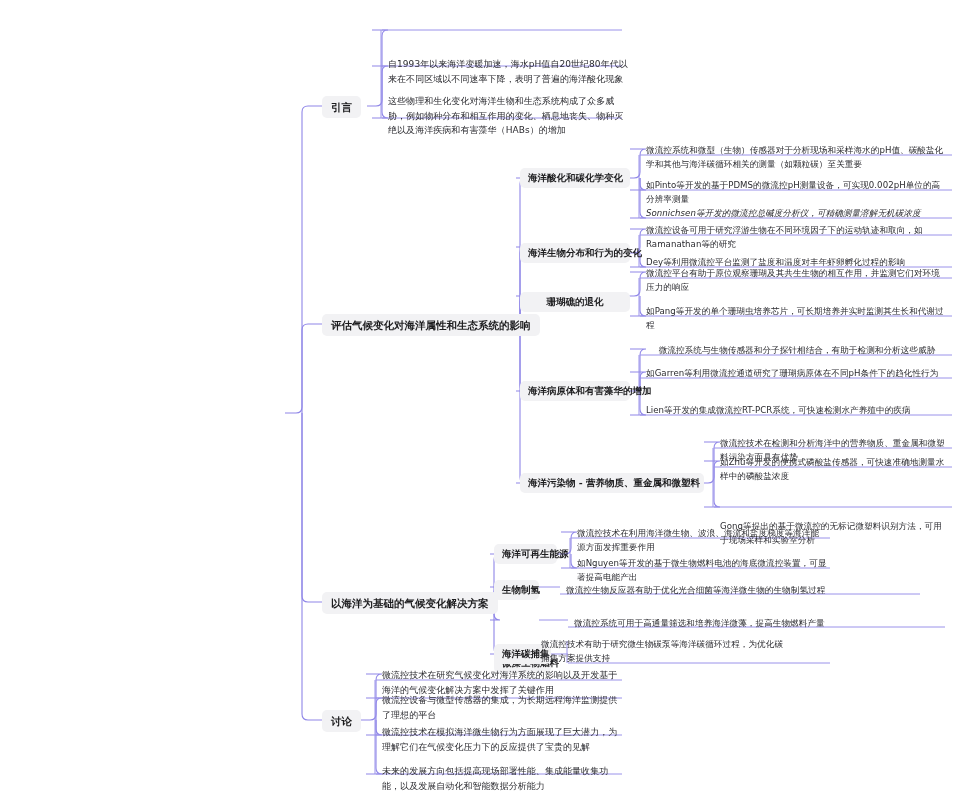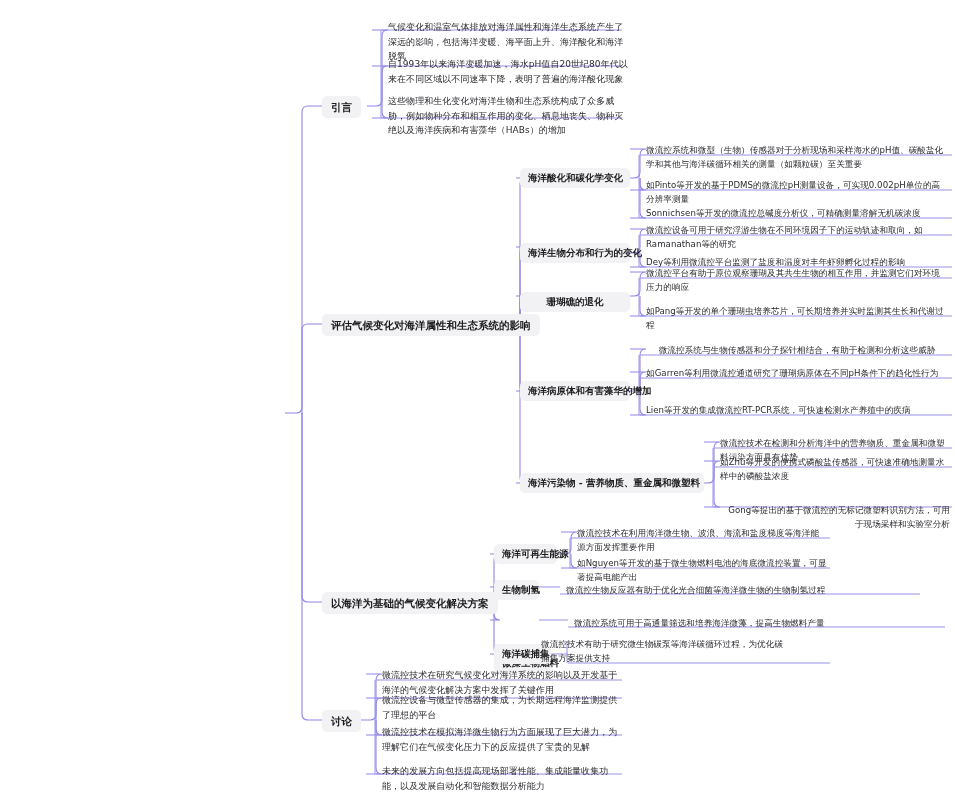--- a/index.html
+++ b/index.html
@@ -143,34 +143,33 @@
       <path class="u2" d="M376,698 H622"></path>
     <path class="u2" d="M376,735 H622"></path>
       <path class="u2" d="M376,774 H622"></path>
     <path class="u2" d="M375,680 V774"></path>
   </svg>
 
 
   <div class="node pill" style="left:322px;top:96px;">
     <span>引言</span>
   </div>
-  <div class="node leaf" style="left:382px;top:17px;width:250px;">气候变化和温室气体排放对海洋属性和海洋生态系统产生了深远的影响，包括海洋变暖、海平面上升、海洋酸化和海洋脱氧</div>
   <div class="node leaf" style="left:382px;top:54px;width:250px;">自1993年以来海洋变暖加速，海水pH值自20世纪80年代以来在不同区域以不同速率下降，表明了普遍的海洋酸化现象</div>
   <div class="node leaf" style="left:382px;top:91px;width:250px;">这些物理和生化变化对海洋生物和生态系统构成了众多威胁，例如物种分布和相互作用的变化、栖息地丧失、物种灭绝以及海洋疾病和有害藻华（HABs）的增加</div>
 
   <div class="node pill" style="left:322px;top:314px;">
     <span>评估气候变化对海洋属性和生态系统的影响</span>
   </div>
 
   <div class="node pill l2" style="left:520px;top:168px;width:110px;">
     <span>海洋酸化和碳化学变化</span>
   </div>
   <div class="node leaf small" style="left:640px;top:140px;width:310px;">微流控系统和微型（生物）传感器对于分析现场和采样海水的pH值、碳酸盐化学和其他与海洋碳循环相关的测量（如颗粒碳）至关重要</div>
   <div class="node leaf small" style="left:640px;top:175px;width:310px;">如Pinto等开发的基于PDMS的微流控pH测量设备，可实现0.002pH单位的高分辨率测量</div>
-  <div class="node leaf small" style="left:640px;top:203px;width:310px;">Sonnichsen等开发的微流控总碱度分析仪，可精确测量溶解无机碳浓度</div>
+  <div class="node leaf small" style="left:640px;top:203px;width:310px;font-style:italic;">Sonnichsen等开发的微流控总碱度分析仪，可精确测量溶解无机碳浓度</div>
 
   <div class="node pill l2" style="left:520px;top:243px;width:110px;">
     <span>海洋生物分布和行为的变化</span>
   </div>
   <div class="node leaf small" style="left:640px;top:220px;width:310px;">微流控设备可用于研究浮游生物在不同环境因子下的运动轨迹和取向，如Ramanathan等的研究</div>
   <div class="node leaf small" style="left:640px;top:252px;width:310px;">Dey等利用微流控平台监测了盐度和温度对丰年虾卵孵化过程的影响</div>
 
   <div class="node pill l2" style="left:520px;top:292px;width:110px;">
     <span>珊瑚礁的退化</span>
   </div>
@@ -182,21 +181,21 @@
   </div>
   <div class="node leaf small" style="left:640px;top:340px;width:310px;text-align:center;">微流控系统与生物传感器和分子探针相结合，有助于检测和分析这些威胁</div>
   <div class="node leaf small" style="left:640px;top:363px;width:310px;">如Garren等利用微流控通道研究了珊瑚病原体在不同pH条件下的趋化性行为</div>
   <div class="node leaf small" style="left:640px;top:400px;width:310px;">Lien等开发的集成微流控RT-PCR系统，可快速检测水产养殖中的疾病</div>
 
   <div class="node pill l2" style="left:520px;top:473px;width:184px;">
     <span>海洋污染物 - 营养物质、重金属和微塑料</span>
   </div>
   <div class="node leaf small" style="left:714px;top:433px;width:238px;">微流控技术在检测和分析海洋中的营养物质、重金属和微塑料污染方面具有优势</div>
   <div class="node leaf small" style="left:714px;top:452px;width:238px;">如Zhu等开发的便携式磷酸盐传感器，可快速准确地测量水样中的磷酸盐浓度</div>
-  <div class="node leaf small" style="left:714px;top:500px;width:238px;text-align:right;">Gong等提出的基于微流控的无标记微塑料识别方法，可用于现场采样和实验室分析</div>
+  <div class="node leaf small" style="left:714px;top:516px;width:238px;">Gong等提出的基于微流控的无标记微塑料识别方法，可用于现场采样和实验室分析</div>
 
   <div class="node pill" style="left:322px;top:592px;">
     <span>以海洋为基础的气候变化解决方案</span>
   </div>
 
   <div class="node pill l2" style="left:494px;top:544px;width:63px;">
     <span>海洋可再生能源</span>
   </div>
   <div class="node leaf small" style="left:571px;top:523px;width:258px;">微流控技术在利用海洋微生物、波浪、海流和盐度梯度等海洋能源方面发挥重要作用</div>
   <div class="node leaf small" style="left:571px;top:553px;width:258px;">如Nguyen等开发的基于微生物燃料电池的海底微流控装置，可显著提高电能产出</div>

